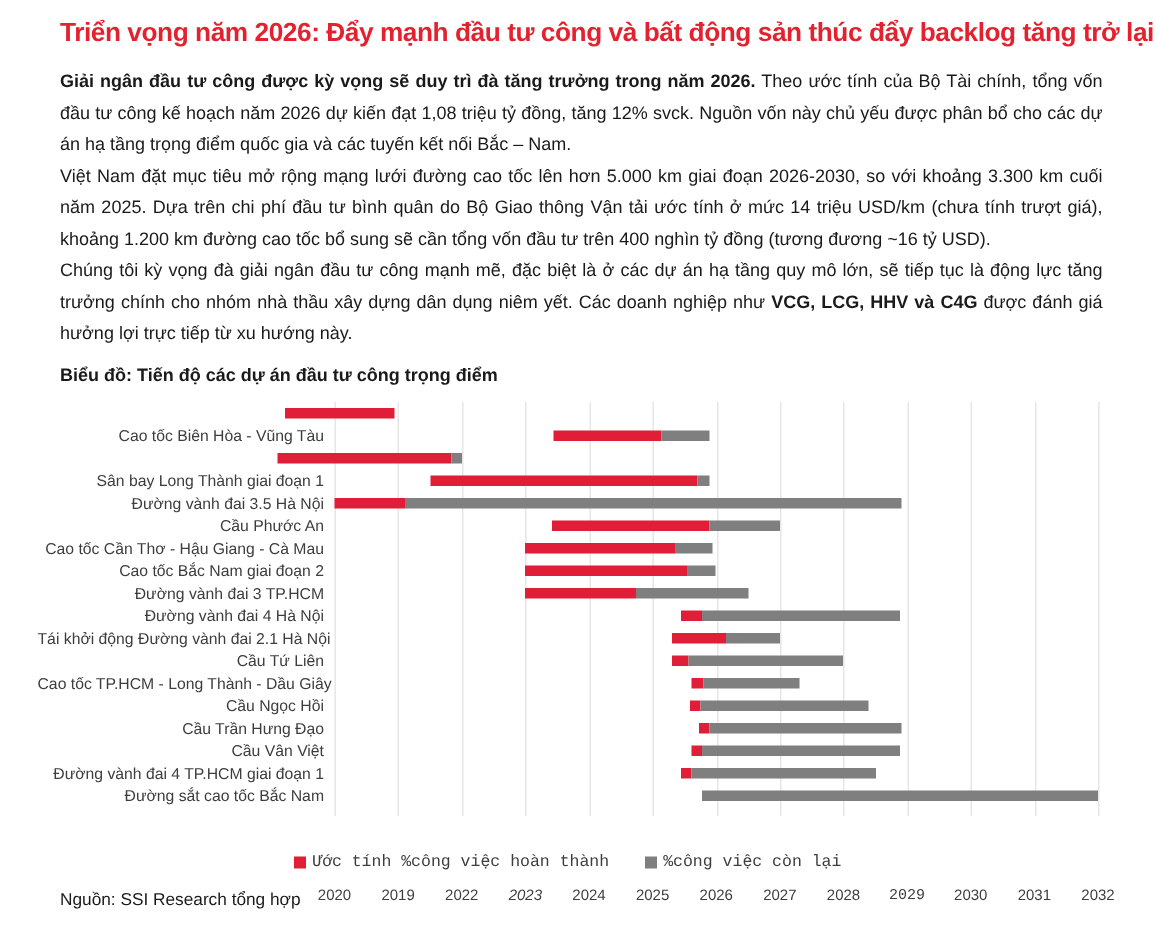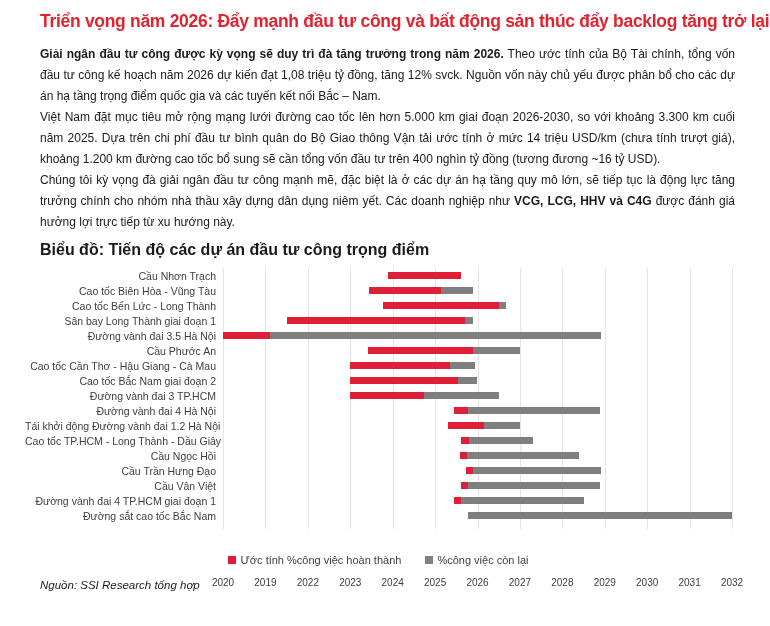--- a/index.html
+++ b/index.html
@@ -1,35 +1,35 @@
 <!DOCTYPE html>
 <html><head>
 <meta charset="utf-8">
 <style>
   html,body{margin:0;padding:0;background:#ffffff;}
   body{width:770px;height:626px;overflow:hidden;font-family:"Liberation Sans",sans-serif;color:#1a1a1a;}
   .page{padding:10px 35px 0 40px;width:695px;}
   .title{font-size:17.5px;line-height:22px;font-weight:bold;letter-spacing:-0.3px;margin:0 0 12px 0;white-space:nowrap;}
   .para{font-size:12px;line-height:21px;margin:0;text-align:justify;}
   .para b{font-weight:bold;}
-  .chart-heading{font-size:16px;line-height:18px;font-weight:bold;margin:8px 0 9px 0;}
+  .chart-heading{font-size:12px;line-height:18px;font-weight:bold;margin:8px 0 9px 0;}
   .chart{margin-left:-15px;width:707px;}
   .chart-body{position:relative;padding-bottom:6px;}
   .grid{position:absolute;left:198px;top:0;bottom:0;width:509px;z-index:0;}
   .gridline{position:absolute;top:0;bottom:0;width:1px;background:#e6e6e6;}
   .chart-row{display:flex;align-items:center;height:15px;position:relative;z-index:1;}
   .row-label{width:198px;box-sizing:border-box;padding-right:7px;text-align:right;font-size:10.5px;color:#3d3d3d;white-space:nowrap;}
   .row-track{position:relative;width:509px;height:15px;}
   .bar{position:absolute;top:4px;height:7px;}
   .x-axis{position:relative;margin-left:198px;width:509px;height:14px;margin-top:2px;}
   .x-tick{position:absolute;top:0;transform:translateX(-50%);font-size:10px;color:#3d3d3d;margin-top:46px;}
   .legend{display:flex;justify-content:center;gap:24px;margin-top:9px;}
-  .legend-item{display:flex;align-items:center;gap:4px;font-size:11px;color:#3d3d3d;}
+  .legend-item{display:flex;align-items:center;gap:4px;font-size:11px;color:#3d3d3d;font-family:Liberation Mono, monospace;}
   .legend-swatch{width:8px;height:8px;display:inline-block;}
-  .source{font-size:11.5px;font-style:italic;margin:13px 0 0 0;color:#1a1a1a;}
+  .source{font-size:11.5px;margin:13px 0 0 0;color:#1a1a1a;}
 </style>
 </head>
 <body>
 
 <div class="page">
   <h1 class="title" style="color: rgb(228, 34, 47);">Triển vọng năm 2026: Đẩy mạnh đầu tư công và bất động sản thúc đẩy backlog tăng trở lại</h1>
 
   <p class="para"><b>Giải ngân đầu tư công được kỳ vọng sẽ duy trì đà tăng trưởng trong năm 2026.</b><span> Theo ước tính của Bộ Tài chính, tổng vốn đầu tư công kế hoạch năm 2026 dự kiến đạt 1,08 triệu tỷ đồng, tăng 12% svck. Nguồn vốn này chủ yếu được phân bổ cho các dự án hạ tầng trọng điểm quốc gia và các tuyến kết nối Bắc – Nam.</span></p>
   <p class="para"><span>Việt Nam đặt mục tiêu mở rộng mạng lưới đường cao tốc lên hơn 5.000 km giai đoạn 2026-2030, so với khoảng 3.300 km cuối năm 2025. Dựa trên chi phí đầu tư bình quân do Bộ Giao thông Vận tải ước tính ở mức 14 triệu USD/km (chưa tính trượt giá), khoảng 1.200 km đường cao tốc bổ sung sẽ cần tổng vốn đầu tư trên 400 nghìn tỷ đồng (tương đương ~16 tỷ USD).</span></p>
   <p class="para"><span>Chúng tôi kỳ vọng đà giải ngân đầu tư công mạnh mẽ, đặc biệt là ở các dự án hạ tầng quy mô lớn, sẽ tiếp tục là động lực tăng trưởng chính cho nhóm nhà thầu xây dựng dân dụng niêm yết. Các doanh nghiệp như </span><b>VCG, LCG, HHV và C4G</b><span> được đánh giá hưởng lợi trực tiếp từ xu hướng này.</span></p>
@@ -48,34 +48,32 @@
           <div class="gridline" style="left: 50%; background: rgb(230, 230, 230);"></div>
           <div class="gridline" style="left: 58.333%; background: rgb(230, 230, 230);"></div>
           <div class="gridline" style="left: 66.667%; background: rgb(230, 230, 230);"></div>
           <div class="gridline" style="left: 75%; background: rgb(230, 230, 230);"></div>
           <div class="gridline" style="left: 83.333%; background: rgb(230, 230, 230);"></div>
           <div class="gridline" style="left: 91.667%; background: rgb(230, 230, 230);"></div>
           <div class="gridline" style="left: 100%; background: rgb(230, 230, 230);"></div>
         </div>
       <div id="chart-rows">
           <div class="chart-row">
-            <div class="row-label">Cầu Nhơn Trạch</div>
             <div class="row-track">
               <div class="bar" style="left: 32.5%; width: 14.167%; background: rgb(224, 30, 56);"></div>
             </div>
           </div>
           <div class="chart-row">
             <div class="row-label">Cao tốc Biên Hòa - Vũng Tàu</div>
             <div class="row-track">
               <div class="bar" style="left: 28.75%; width: 14.167%; background: rgb(224, 30, 56);"></div>
               <div class="bar" style="left: 42.917%; width: 6.25%; background: rgb(127, 127, 127);"></div>
             </div>
           </div>
           <div class="chart-row">
-            <div class="row-label">Cao tốc Bến Lức - Long Thành</div>
             <div class="row-track">
               <div class="bar" style="left: 31.5%; width: 22.667%; background: rgb(224, 30, 56);"></div>
               <div class="bar" style="left: 54.167%; width: 1.417%; background: rgb(127, 127, 127);"></div>
             </div>
           </div>
           <div class="chart-row">
             <div class="row-label">Sân bay Long Thành giai đoạn 1</div>
             <div class="row-track">
               <div class="bar" style="left: 12.5%; width: 35%; background: rgb(224, 30, 56);"></div>
               <div class="bar" style="left: 47.5%; width: 1.667%; background: rgb(127, 127, 127);"></div>
@@ -117,24 +115,31 @@
             </div>
           </div>
           <div class="chart-row">
             <div class="row-label">Đường vành đai 4 Hà Nội</div>
             <div class="row-track">
               <div class="bar" style="left: 45.417%; width: 2.75%; background: rgb(224, 30, 56);"></div>
               <div class="bar" style="left: 48.167%; width: 26%; background: rgb(127, 127, 127);"></div>
             </div>
           </div>
           <div class="chart-row">
-            <div class="row-label">Tái khởi động Đường vành đai 1.2 Hà Nội</div>
+            <div class="row-label">Tái khởi động Đường vành đai 2.1 Hà Nội</div>
             <div class="row-track">
               <div class="bar" style="left: 44.167%; width: 7.083%; background: rgb(224, 30, 56);"></div>
               <div class="bar" style="left: 51.25%; width: 7.083%; background: rgb(127, 127, 127);"></div>
+            </div>
+          </div>
+          <div class="chart-row">
+            <div class="row-label">Cầu Tứ Liên</div>
+            <div class="row-track">
+              <div class="bar" style="left: 44.167%; width: 2.25%; background: rgb(224, 30, 56);"></div>
+              <div class="bar" style="left: 46.417%; width: 20.25%; background: rgb(127, 127, 127);"></div>
             </div>
           </div>
           <div class="chart-row">
             <div class="row-label">Cao tốc TP.HCM - Long Thành - Dầu Giây</div>
             <div class="row-track">
               <div class="bar" style="left: 46.667%; width: 1.667%; background: rgb(224, 30, 56);"></div>
               <div class="bar" style="left: 48.333%; width: 12.5%; background: rgb(127, 127, 127);"></div>
             </div>
           </div>
           <div class="chart-row">
@@ -170,27 +175,27 @@
             <div class="row-track">
               <div class="bar" style="left: 48.167%; width: 51.833%; background: rgb(127, 127, 127);"></div>
             </div>
           </div>
         </div>
     </div>
     <div class="x-axis" id="x-axis">
         <div class="x-tick" style="left: 0%;">2020</div>
         <div class="x-tick" style="left: 8.333%;">2019</div>
         <div class="x-tick" style="left: 16.667%;">2022</div>
-        <div class="x-tick" style="left: 25%;">2023</div>
+        <div class="x-tick" style="left: 25%; font-style: italic;">2023</div>
         <div class="x-tick" style="left: 33.333%;">2024</div>
         <div class="x-tick" style="left: 41.667%;">2025</div>
         <div class="x-tick" style="left: 50%;">2026</div>
         <div class="x-tick" style="left: 58.333%;">2027</div>
         <div class="x-tick" style="left: 66.667%;">2028</div>
-        <div class="x-tick" style="left: 75%;">2029</div>
+        <div class="x-tick" style="left: 75%; font-family: Liberation Mono, monospace;">2029</div>
         <div class="x-tick" style="left: 83.333%;">2030</div>
         <div class="x-tick" style="left: 91.667%;">2031</div>
         <div class="x-tick" style="left: 100%;">2032</div>
       </div>
     <div class="legend" id="legend">
         <div class="legend-item">
           <span class="legend-swatch" style="background: rgb(224, 30, 56);"></span>
           <span>Ước tính %công việc hoàn thành</span>
         </div>
         <div class="legend-item">

